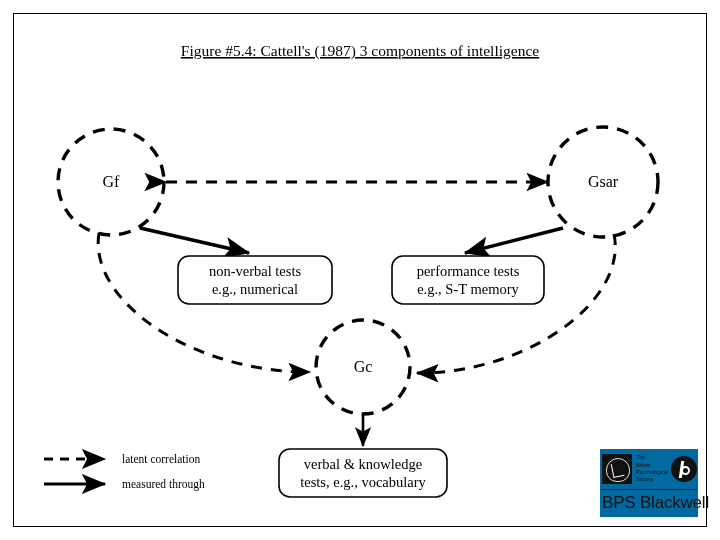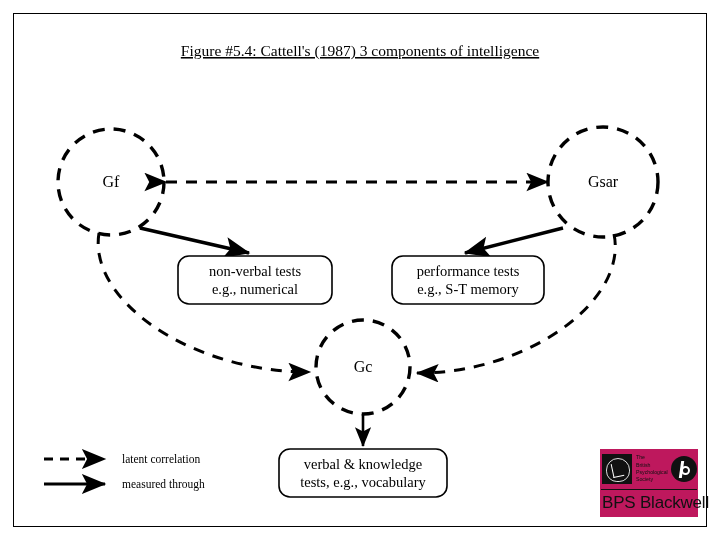--- a/index.html
+++ b/index.html
@@ -61,21 +61,21 @@
     text-anchor: middle;
     text-decoration: underline;
   }
   
   #logo {
     position: absolute;
     left: 600px;
     top: 449px;
     width: 98px;
     height: 68px;
-    background: #be185d;
+    background: #0369a1;
     box-sizing: border-box;
   }
   #logo-top {
     position: relative;
     height: 40px;
     display: flex;
     align-items: center;
     padding-left: 2px;
   }
   #logo-emblem {

